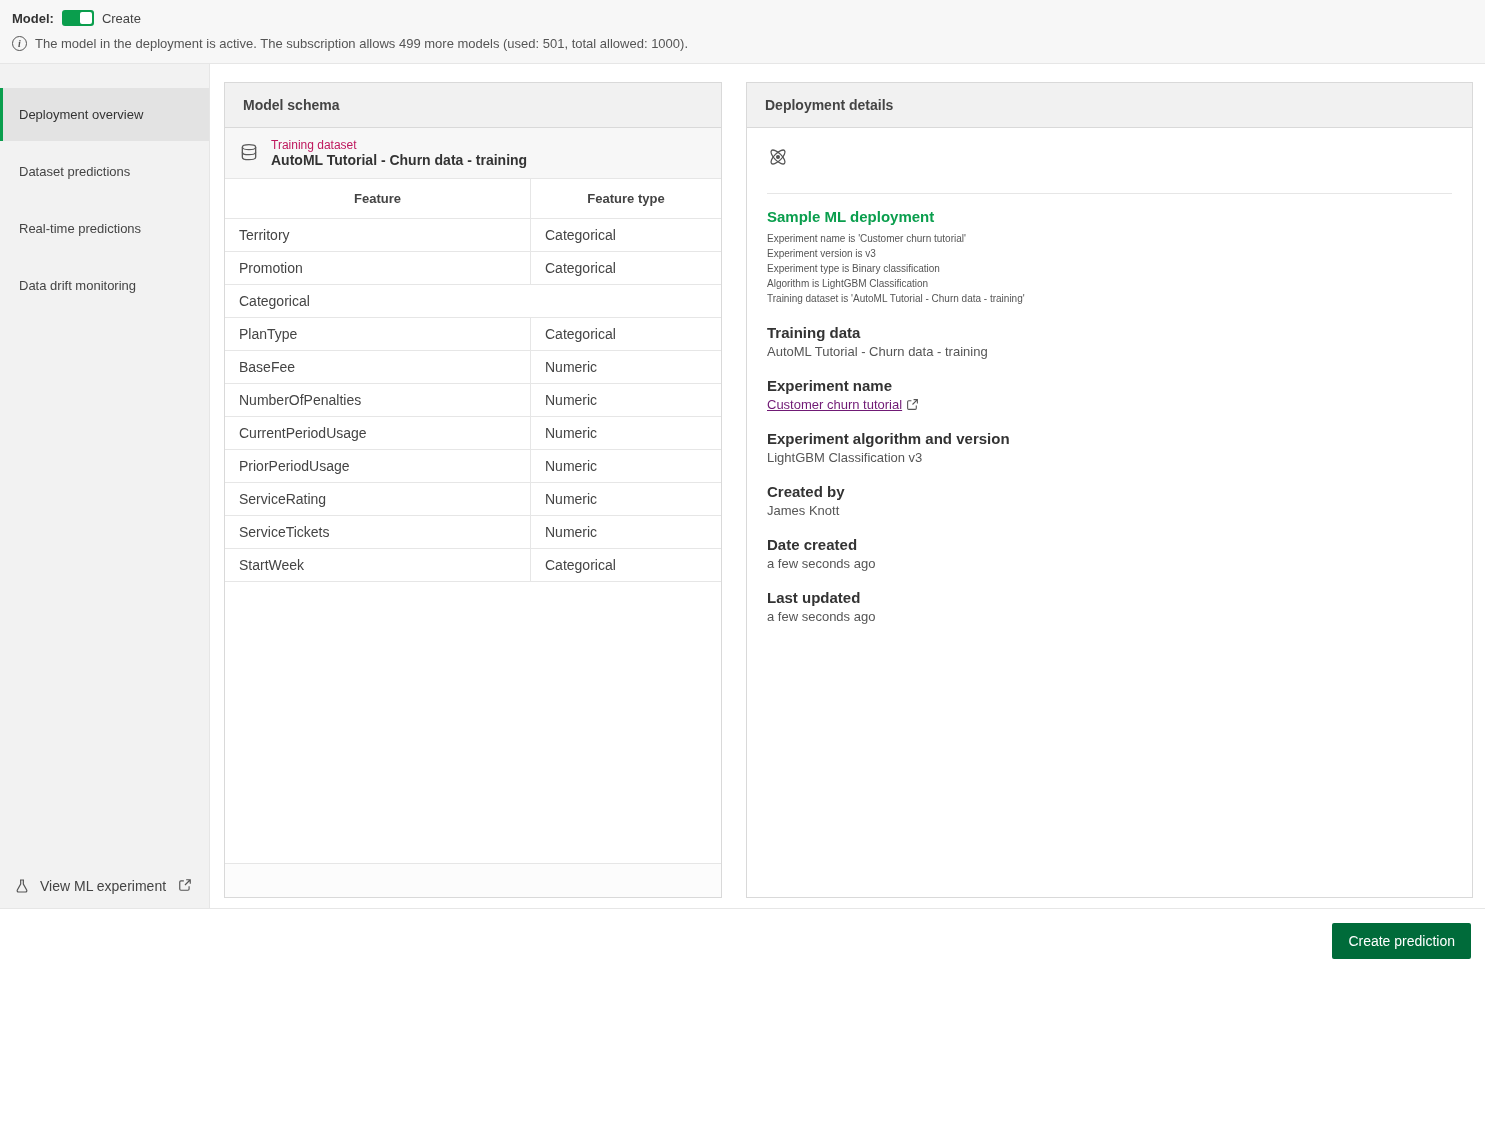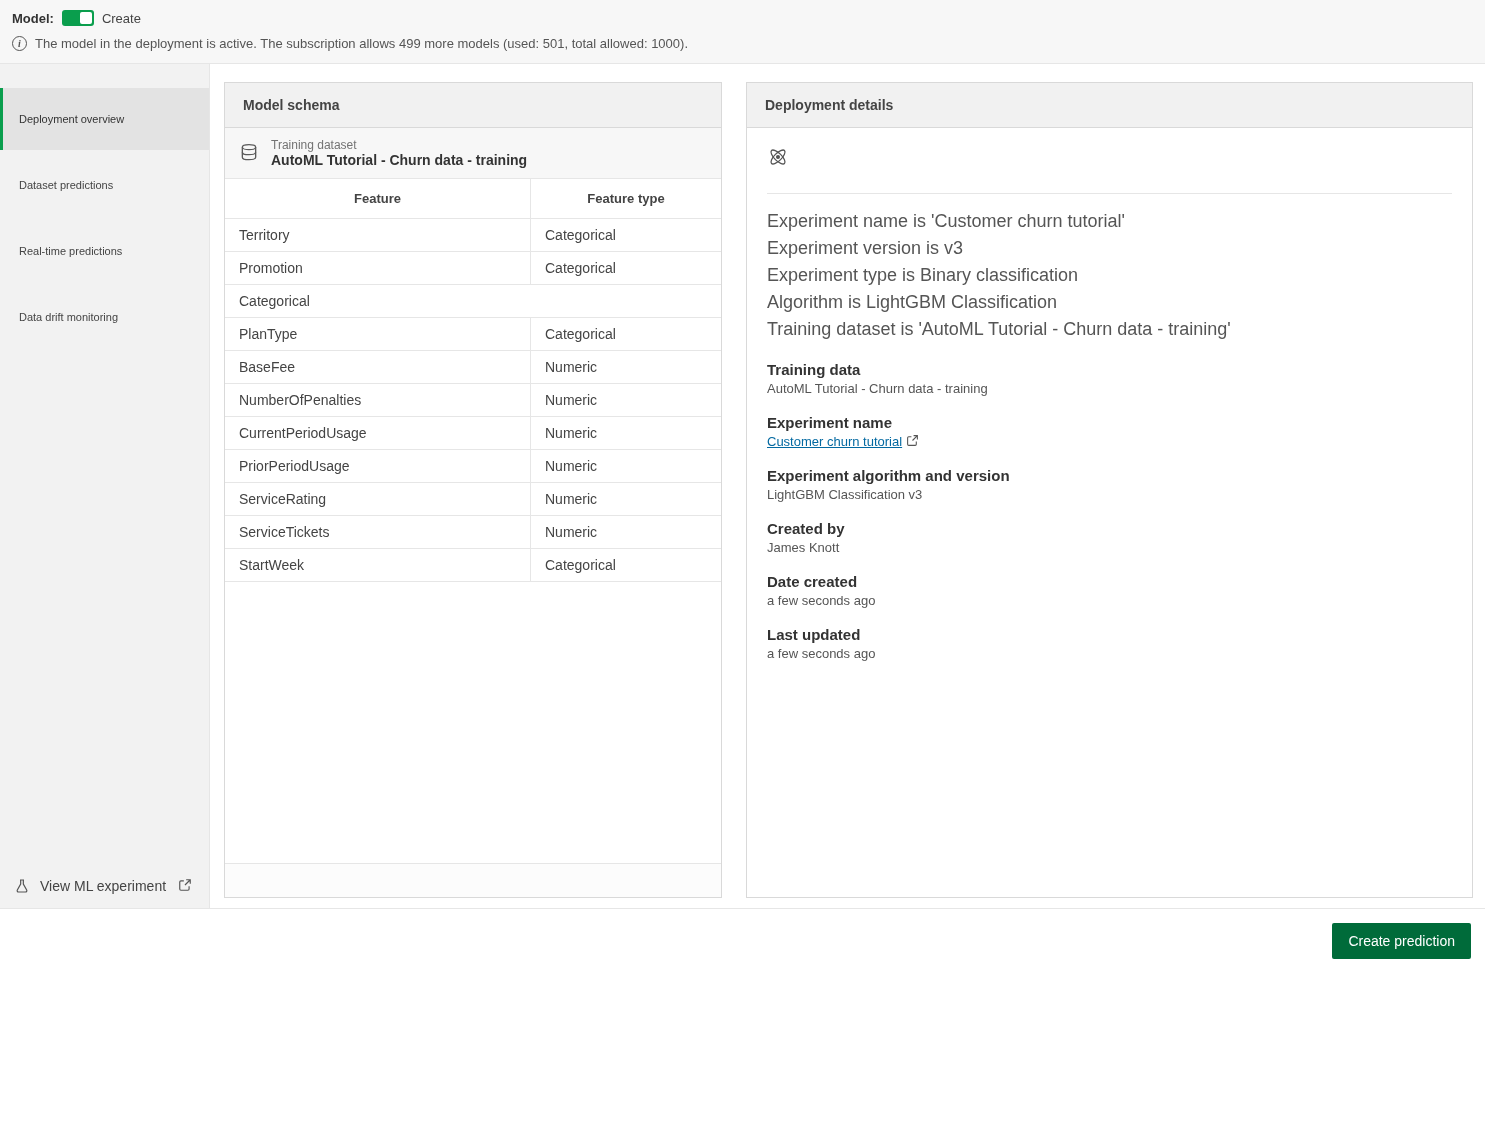--- a/index.html
+++ b/index.html
@@ -33,22 +33,22 @@
 
 .sidebar {
   width: 210px;
   background: #f2f2f2;
   border-right: 1px solid #e6e6e6;
   display: flex;
   flex-direction: column;
   padding-top: 24px;
 }
 .side-item {
-  padding: 25px 16px;
-  font-size: 11px;
+  padding: 19px 16px;
+  font-size: 13px;
   color: #444;
   cursor: pointer;
   border-left: 3px solid transparent;
   margin-bottom: 4px;
 }
 .side-item.active {
   background: #e3e3e3;
   border-left: 3px solid #0a9e4d;
   color: #333;
 }
@@ -86,21 +86,21 @@
 .panel-left { flex: 0 0 498px; width: 498px; }
 .panel-right { flex: 1; }
 
 .train-row {
   background: #f7f7f7;
   border-bottom: 1px solid #e6e6e6;
   display: flex; align-items: center; gap: 12px;
   padding: 10px 14px;
 }
 .db-icon { width: 20px; height: 20px; color: #5a5a5a; }
-.train-label { font-size: 12px; color: #737373; }
+.train-label { font-size: 12px; color: #be185d; }
 .train-name { font-size: 14px; font-weight: 700; color: #333; }
 
 .feat-header-row {
   display: flex;
   border-bottom: 1px solid #e6e6e6;
   background: #fff;
 }
 .feat-header-row .col { padding: 12px 14px; font-weight: 600; font-size: 13px; color: #444; text-align: center; }
 .col-feature { width: 306px; border-right: 1px solid #e6e6e6; }
 .col-type { flex: 1; }
@@ -111,25 +111,25 @@
   border-bottom: 1px solid #e6e6e6;
   background: #fff;
 }
 .feat-row .cell { padding: 8px 14px; font-size: 14px; color: #444; }
 .feat-footer { border-top: 1px solid #e6e6e6; height: 34px; margin-top: auto; background:#fcfcfc;}
 
 .details-body { padding: 18px 20px; }
 .atom-icon { width: 22px; height: 22px; color: #555; margin-bottom: 10px; }
 .details-hr { border: none; border-top: 1px solid #e6e6e6; margin: 12px 0 14px; }
 .deploy-name { color: #0a9e4d; font-weight: 700; font-size: 15px; margin-bottom: 6px; }
-.meta-line { font-size: 18px; color: #555; line-height: 1.5; }
+.meta-line { font-size: 10px; color: #555; line-height: 1.5; }
 .detail-block { margin-top: 18px; }
 .detail-label { font-weight: 700; font-size: 15px; color: #333; margin-bottom: 3px; }
 .detail-value { font-size: 13px; color: #555; }
-.link-val { text-decoration: underline; color: #0369a1; cursor: pointer; display: inline-flex; align-items: flex-start; gap: 4px; }
+.link-val { text-decoration: underline; color: #701a75; cursor: pointer; display: inline-flex; align-items: center; gap: 4px; }
 
 .bottom-bar {
   display: flex;
   justify-content: flex-end;
   padding: 14px 14px 14px;
   background: #fff;
 }
 .create-btn {
   background: #006b3a;
   color: #fff;
@@ -243,20 +243,21 @@
 
     <div class="panel panel-right">
       <div class="panel-header">Deployment details</div>
       <div class="details-body">
         <svg class="atom-icon" viewBox="0 0 24 24" fill="none" stroke="#555" stroke-width="1.4">
           <circle cx="12" cy="12" r="1.5" fill="#555"></circle>
           <ellipse cx="12" cy="12" rx="10" ry="4" transform="rotate(45 12 12)"></ellipse>
           <ellipse cx="12" cy="12" rx="10" ry="4" transform="rotate(-45 12 12)"></ellipse>
         </svg>
         <hr class="details-hr">
+        <div class="deploy-name">Sample ML deployment</div>
         <div id="summary-lines">
             <div class="meta-line">Experiment name is 'Customer churn tutorial'</div>
             <div class="meta-line">Experiment version is v3</div>
             <div class="meta-line">Experiment type is Binary classification</div>
             <div class="meta-line">Algorithm is LightGBM Classification</div>
             <div class="meta-line">Training dataset is 'AutoML Tutorial - Churn data - training'</div>
           </div>
         <div id="detail-blocks">
             <div class="detail-block">
               <div class="detail-label">Training data</div>

